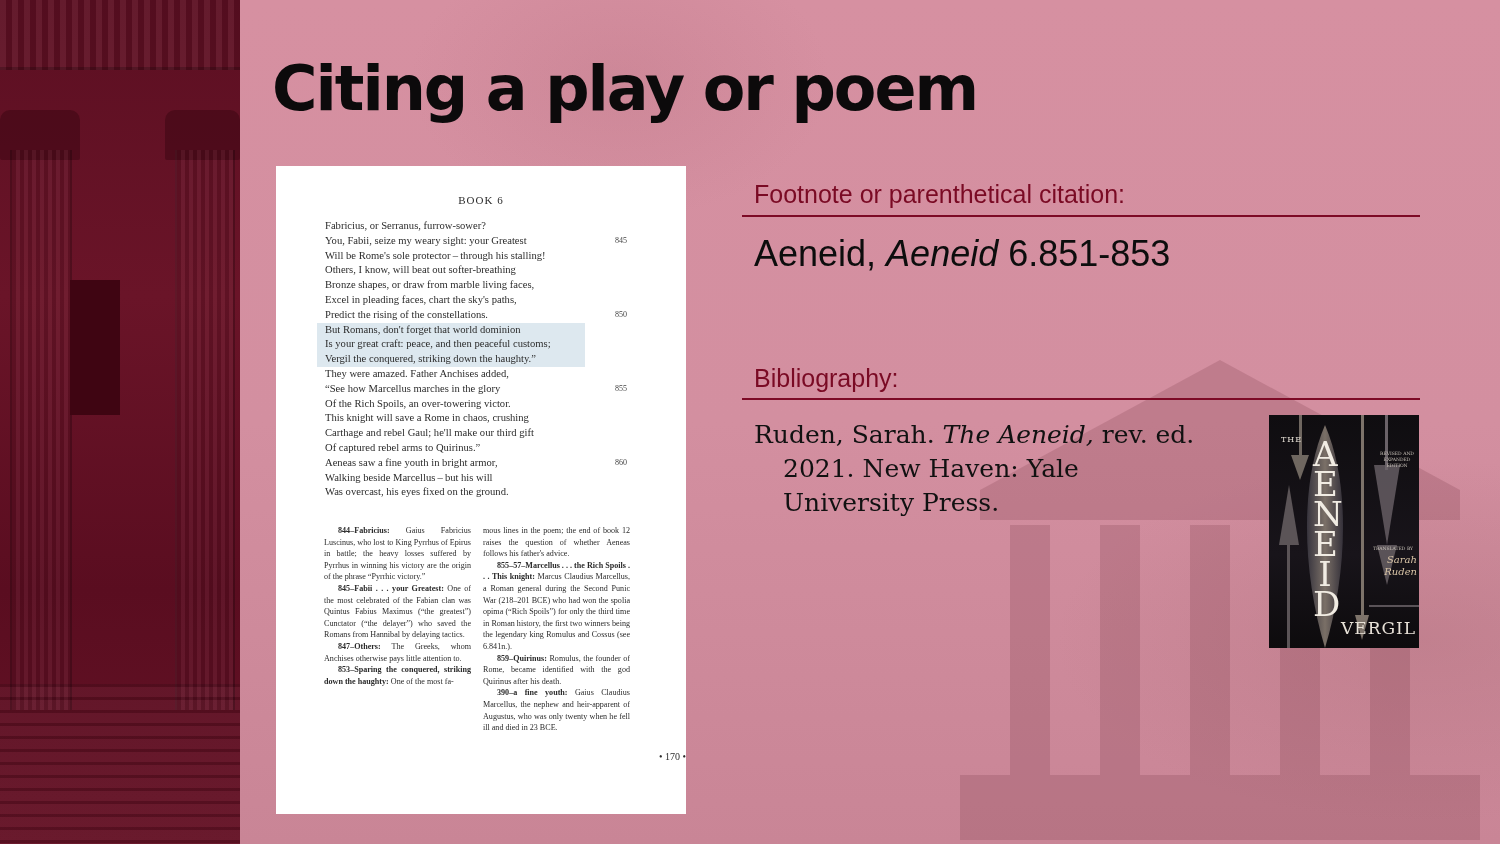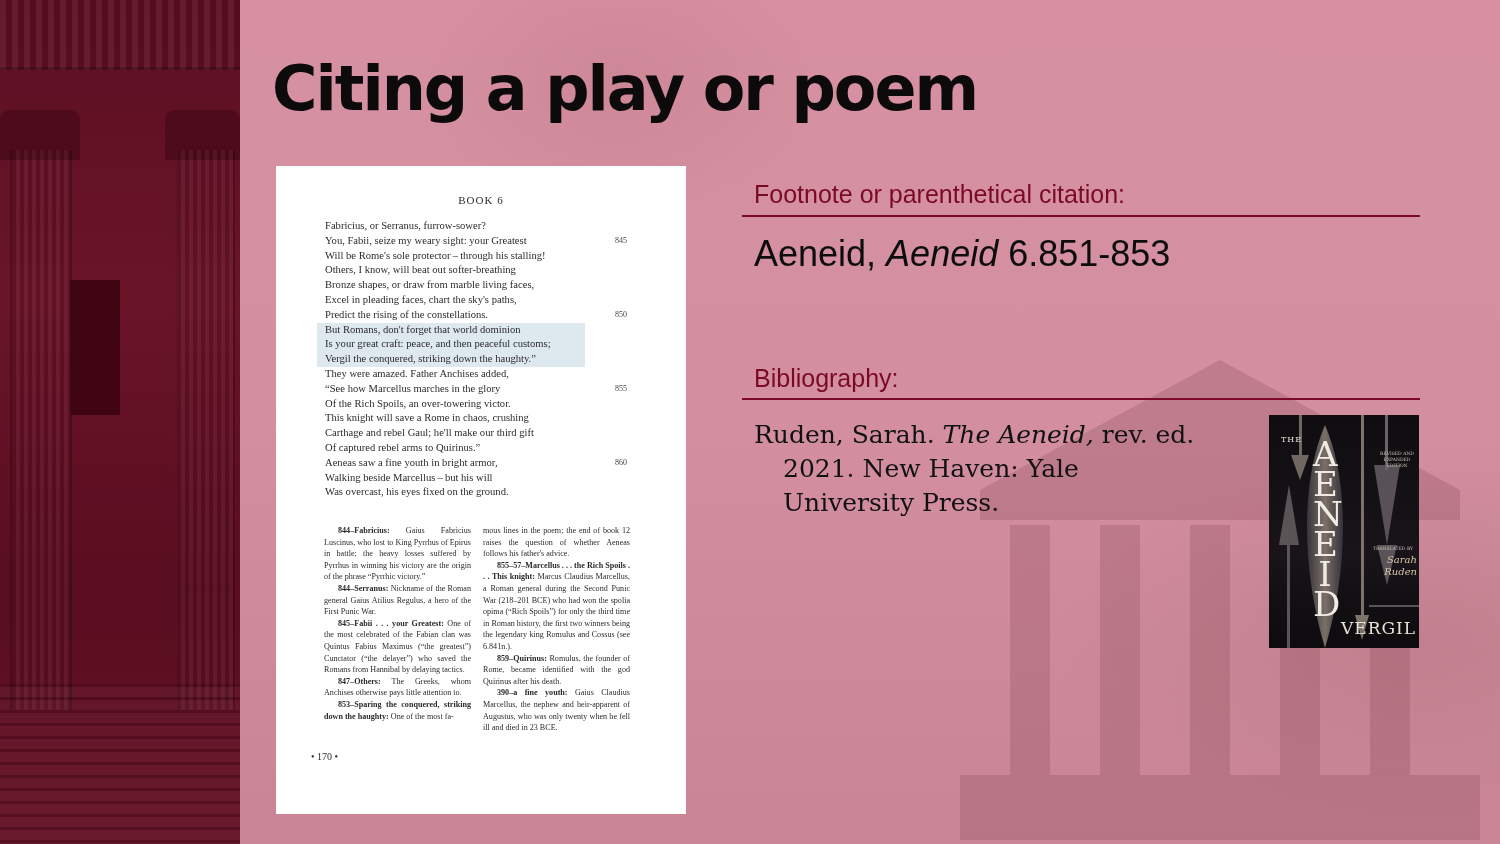--- a/index.html
+++ b/index.html
@@ -84,21 +84,21 @@
   .notes {
     position: absolute; left: 48px; top: 359px; width: 306px;
     display: flex; justify-content: space-between;
     font-size: 8.1px; line-height: 11.6px; color: #2a2a2a;
   }
   .notes .ncol { width: 147px; text-align: justify; }
   .notes p { text-indent: 14px; }
   .notes b { font-weight: 700; }
   .page-num {
     position: absolute; left: 0; top: 585px; width: 100%;
-    text-align: left; font-size: 10px; padding-left: 35px;
+    text-align: right; font-size: 10px; padding-left: 35px;
   }
 
   
   .sec-label {
     position: absolute; left: 754px; font-size: 25px; color: #7a0a24;
     font-family: "Liberation Sans", sans-serif;
   }
   .rule {
     position: absolute; left: 742px; width: 678px; height: 2px; background: #7d0a26;
   }
@@ -178,21 +178,20 @@
       <div class="poem-line"><span class="txt">This knight will save a Rome in chaos, crushing</span></div>
       <div class="poem-line"><span class="txt">Carthage and rebel Gaul; he'll make our third gift</span></div>
       <div class="poem-line"><span class="txt">Of captured rebel arms to Quirinus.”</span></div>
       <div class="poem-line"><span class="txt">Aeneas saw a fine youth in bright armor,</span><span class="line-num">860</span></div>
       <div class="poem-line"><span class="txt">Walking beside Marcellus – but his will</span></div>
       <div class="poem-line"><span class="txt">Was overcast, his eyes fixed on the ground.</span></div>
     </div>
   <div class="notes">
     <div class="ncol" id="notes-left">
         <p><b>844–Fabricius:</b><span> Gaius Fabricius Luscinus, who lost to King Pyrrhus of Epirus in battle; the heavy losses suffered by Pyrrhus in winning his victory are the origin of the phrase “Pyrrhic victory.”</span></p>
-        <p><b>844–Serranus:</b><span> Nickname of the Roman general Gaius Atilius Regulus, a hero of the First Punic War.</span></p>
         <p><b>845–Fabii . . . your Greatest:</b><span> One of the most celebrated of the Fabian clan was Quintus Fabius Maximus (“the greatest”) Cunctator (“the delayer”) who saved the Romans from Hannibal by delaying tactics.</span></p>
         <p><b>847–Others:</b><span> The Greeks, whom Anchises otherwise pays little attention to.</span></p>
         <p><b>853–Sparing the conquered, striking down the haughty:</b><span> One of the most fa-</span></p>
       </div>
     <div class="ncol" id="notes-right">
         <p style="text-indent: 0px;"><span>mous lines in the poem; the end of book 12 raises the question of whether Aeneas follows his father's advice.</span></p>
         <p><b>855–57–Marcellus . . . the Rich Spoils . . . This knight:</b><span> Marcus Claudius Marcellus, a Roman general during the Second Punic War (218–201 BCE) who had won the spolia opima (“Rich Spoils”) for only the third time in Roman history, the first two winners being the legendary king Romulus and Cossus (see 6.841n.).</span></p>
         <p><b>859–Quirinus:</b><span> Romulus, the founder of Rome, became identified with the god Quirinus after his death.</span></p>
         <p><b>390–a fine youth:</b><span> Gaius Claudius Marcellus, the nephew and heir-apparent of Augustus, who was only twenty when he fell ill and died in 23 BCE.</span></p>
       </div>

